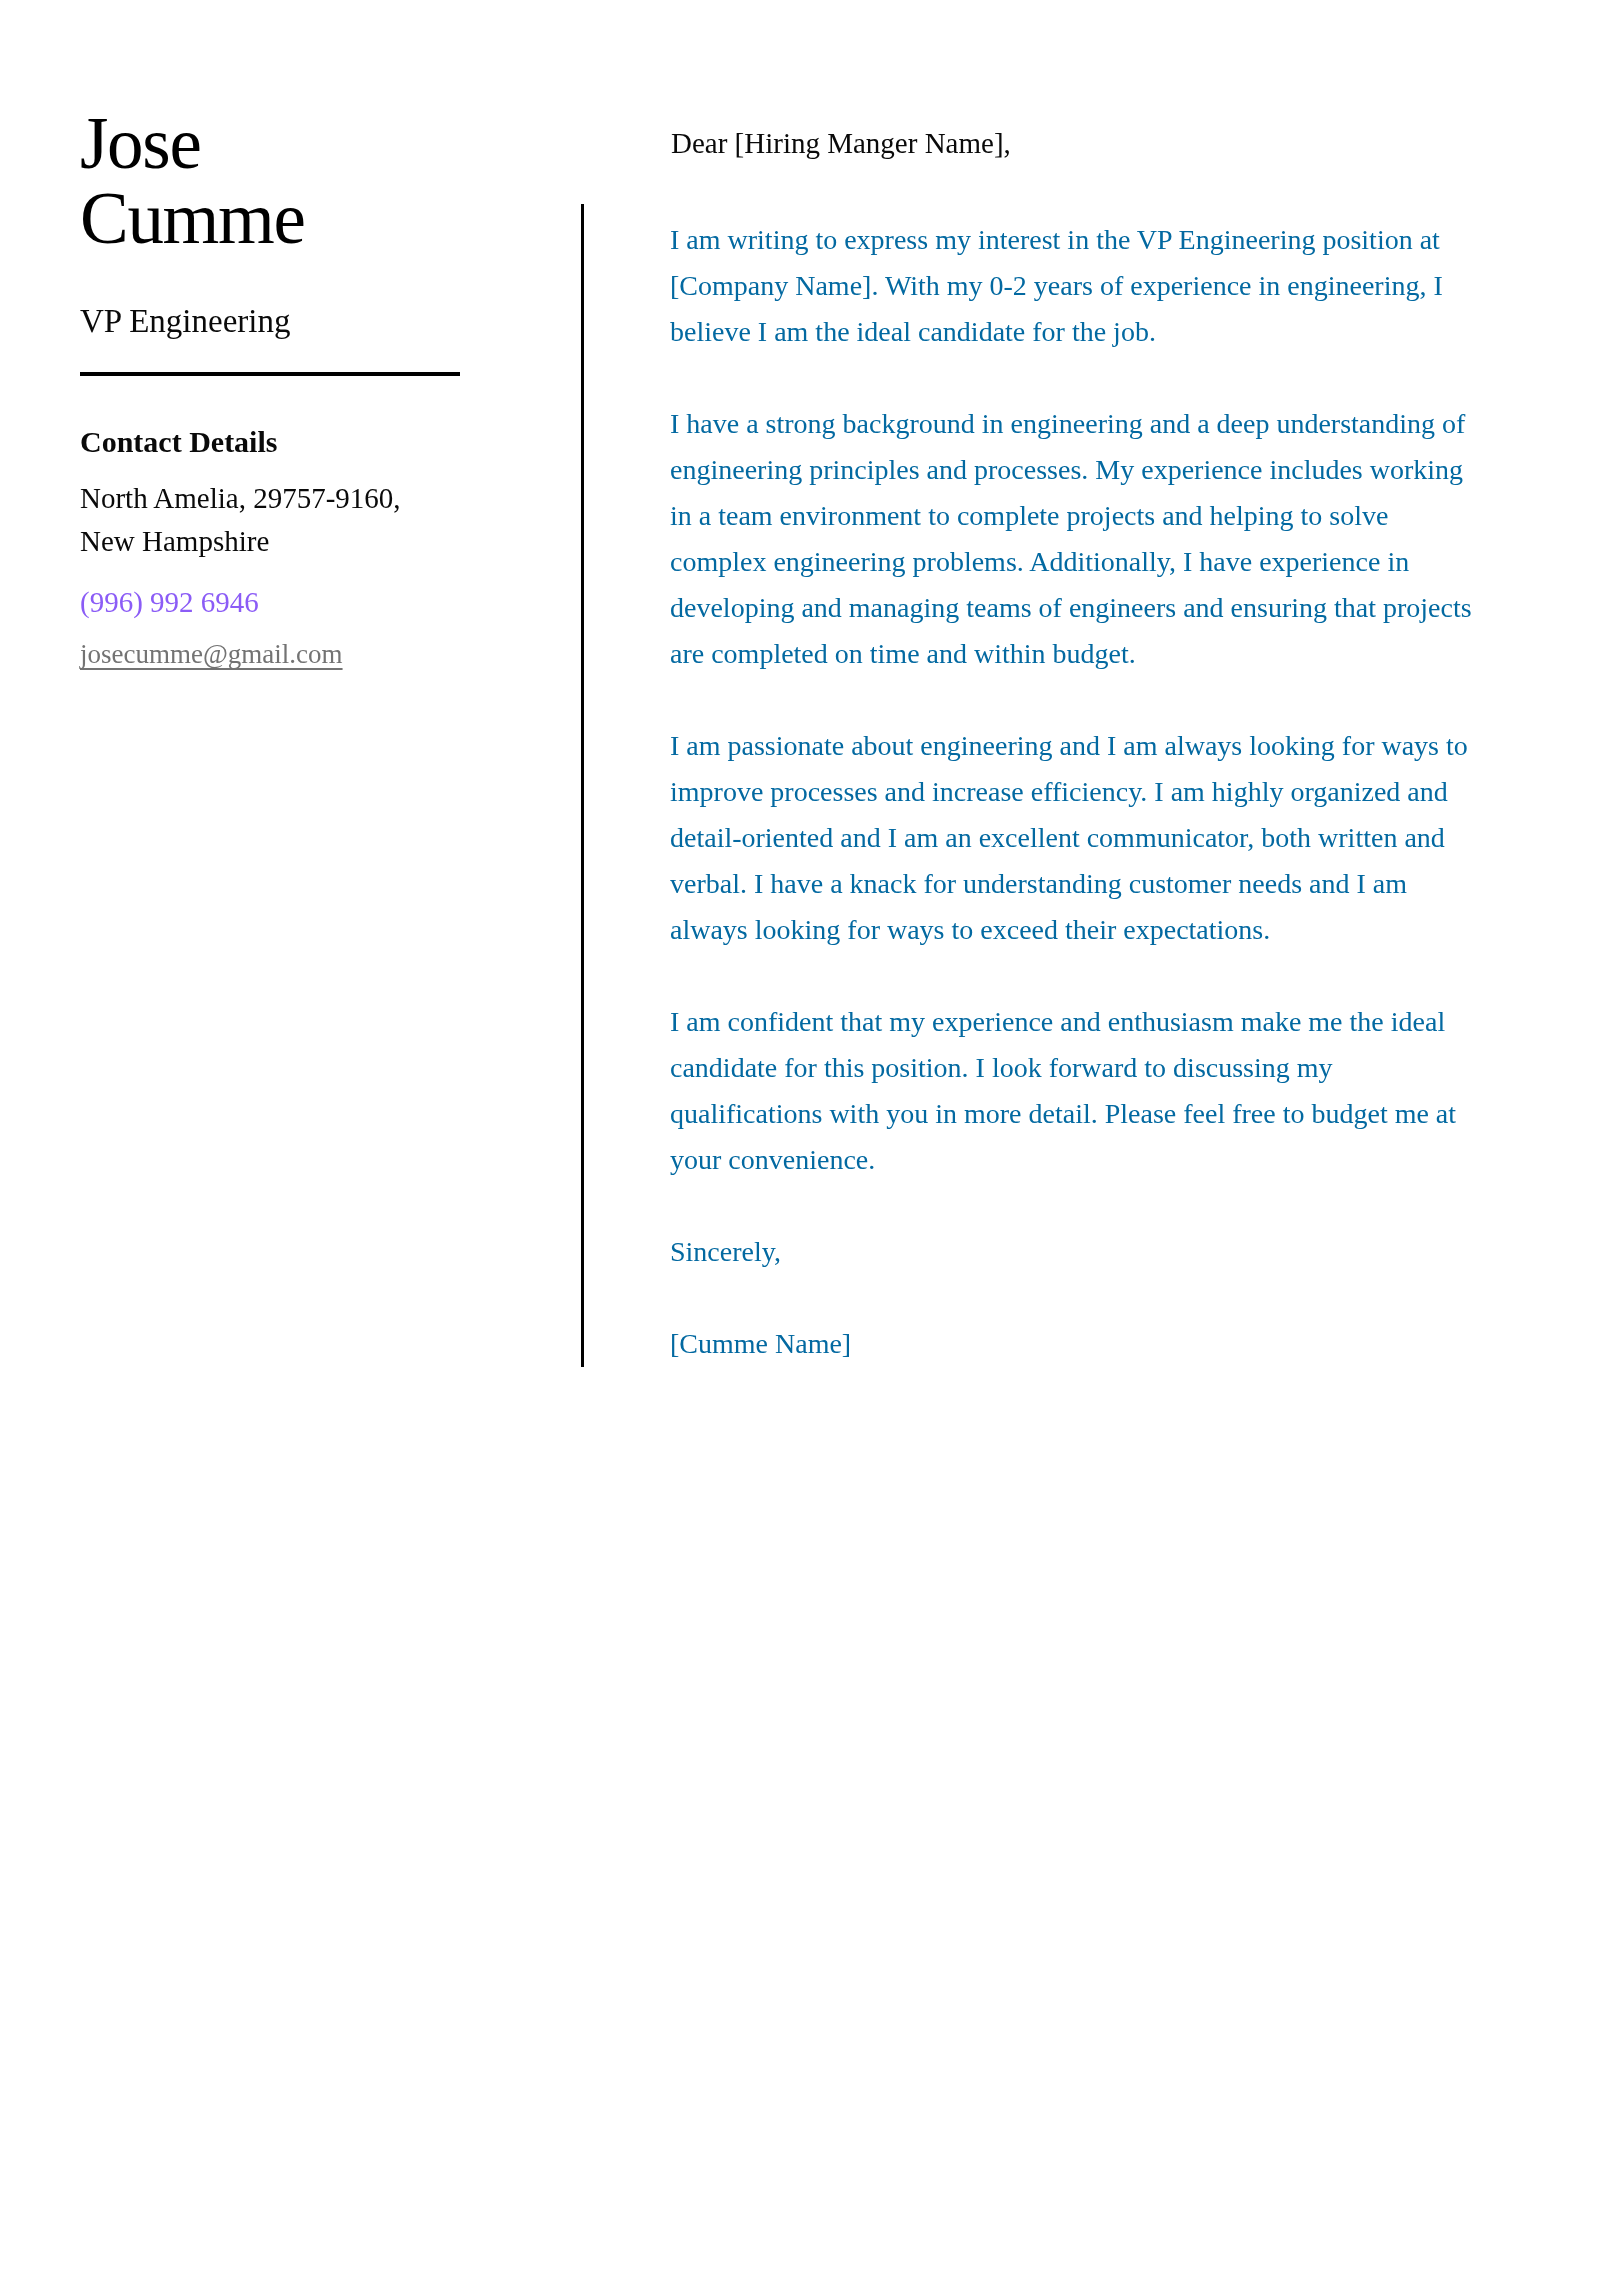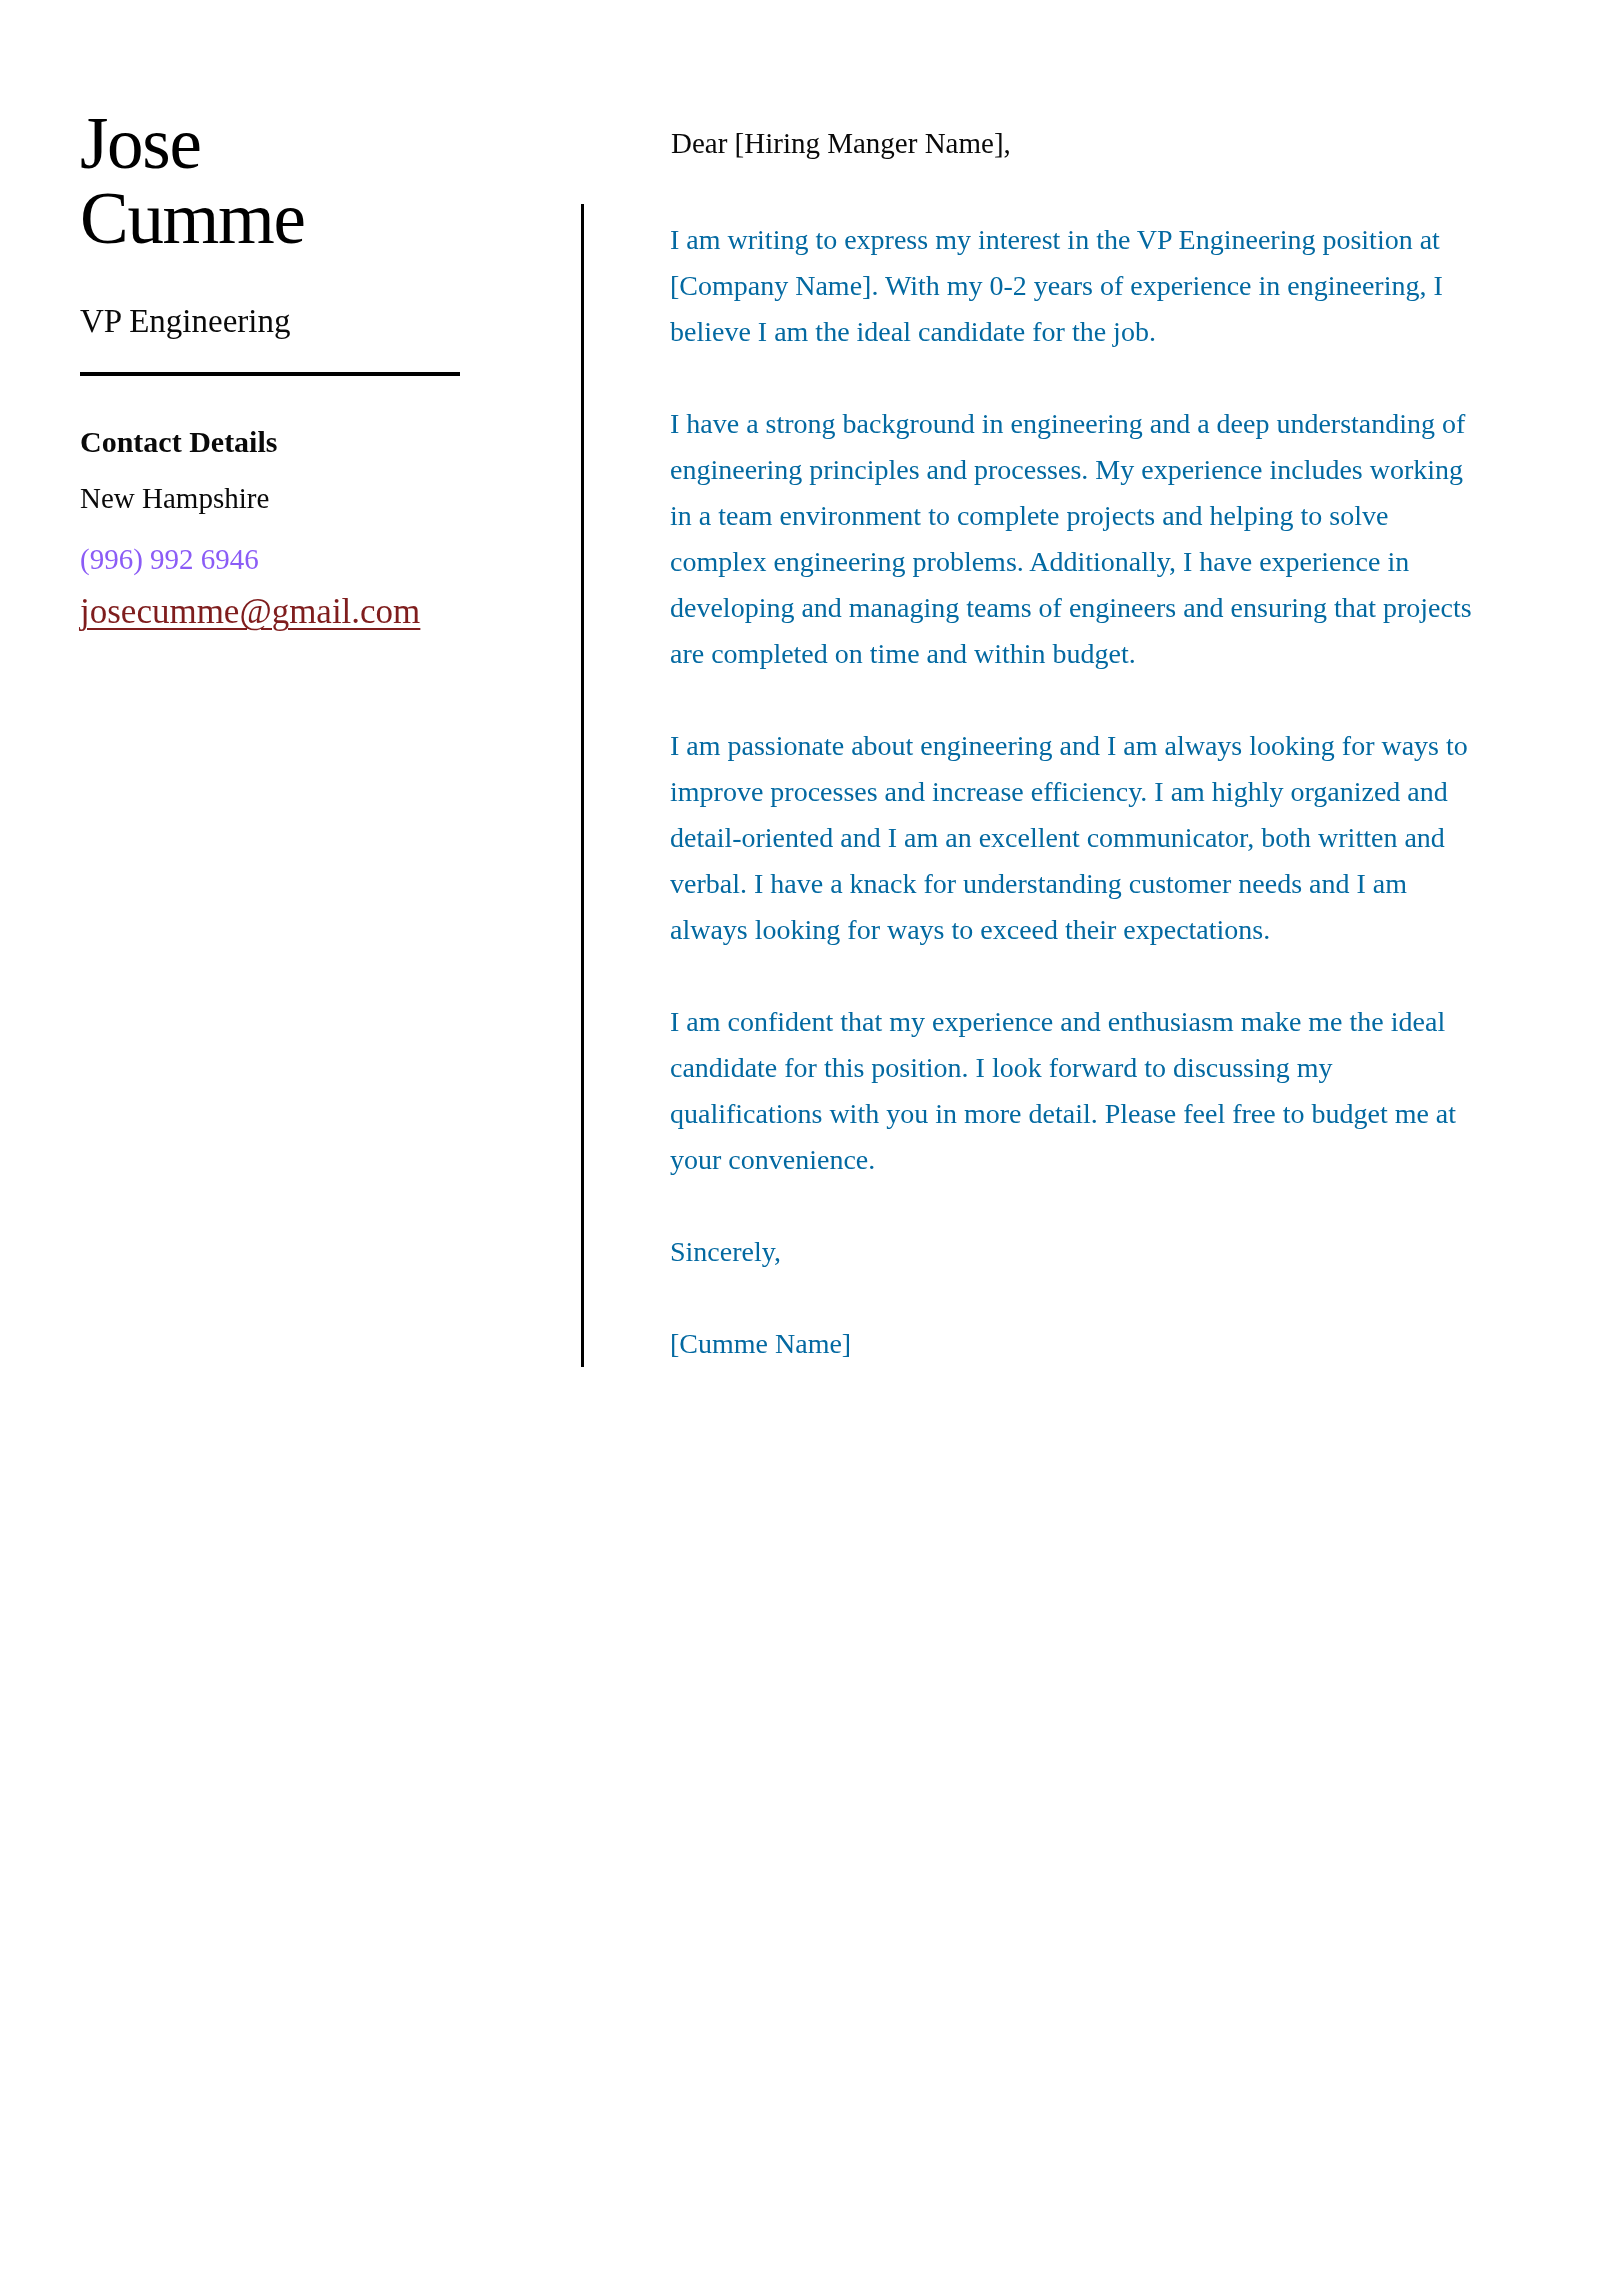--- a/index.html
+++ b/index.html
@@ -63,23 +63,23 @@
   .address .addr-line { display: block; }
   .phone {
     margin-top: 18.3px;
     font-size: 29px;
     line-height: 43px;
     color: #8b5cf6;
   }
   .email {
     display: inline-block;
     margin-top: 9.2px;
-    font-size: 35px;
+    font-size: 27px;
     line-height: 43px;
-    color: #7f1d1d;
+    color: #737373;
     text-decoration: underline;
     text-underline-offset: 4.6px;
     text-decoration-thickness: 2px;
     cursor: pointer;
   }
 
   
   .letter {
     position: absolute;
     left: 581px;
@@ -115,20 +115,21 @@
 
   <aside class="sidebar">
     <h1 class="name">
       <span class="name-line">Jose</span>
       <span class="name-line">Cumme</span>
     </h1>
     <div class="job-title">VP Engineering</div>
     <div class="rule"></div>
     <h2 class="contact-heading">Contact Details</h2>
     <div class="address">
+      <span class="addr-line">North Amelia, 29757-9160,</span>
       <span class="addr-line">New Hampshire</span>
     </div>
     <div class="phone">(996) 992 6946</div>
     <a class="email">josecumme@gmail.com</a>
   </aside>
 
   <main class="letter">
     <div class="salutation">Dear [Hiring Manger Name],</div>
     <div class="letter-body">
       <p>I am writing to express my interest in the VP Engineering position at [Company Name]. With my 0-2 years of experience in engineering, I believe I am the ideal candidate for the job.</p>

